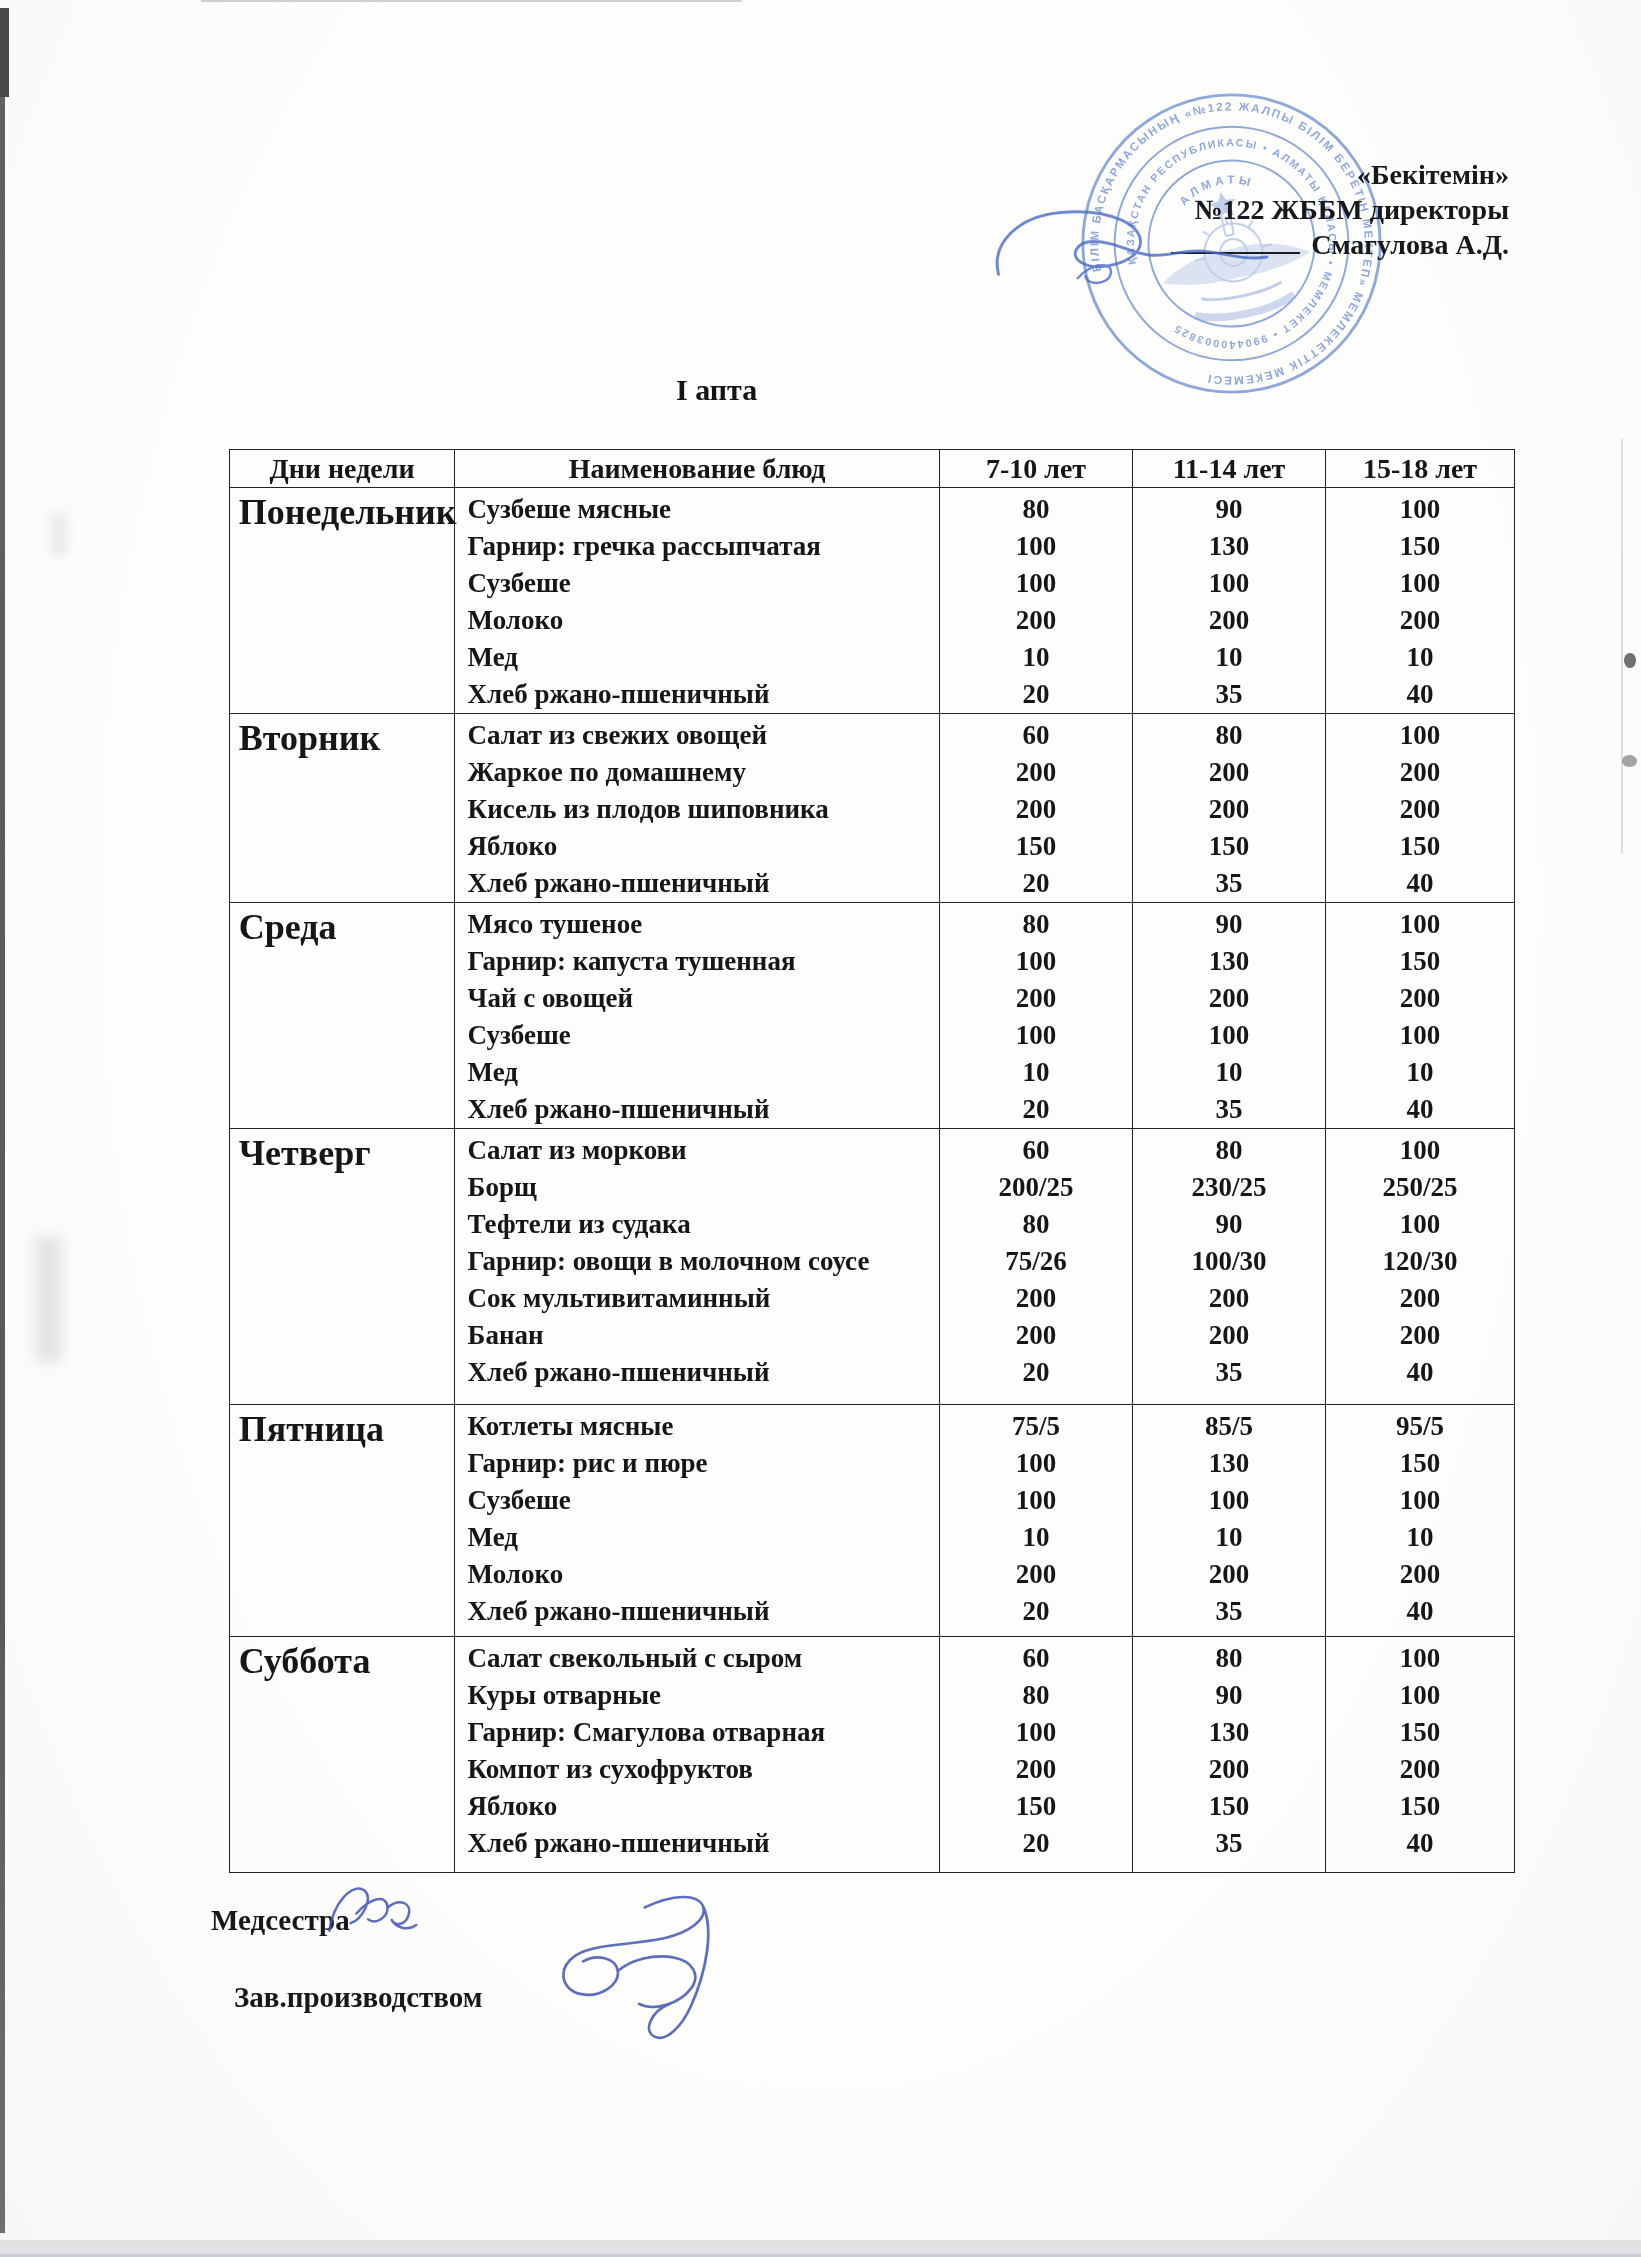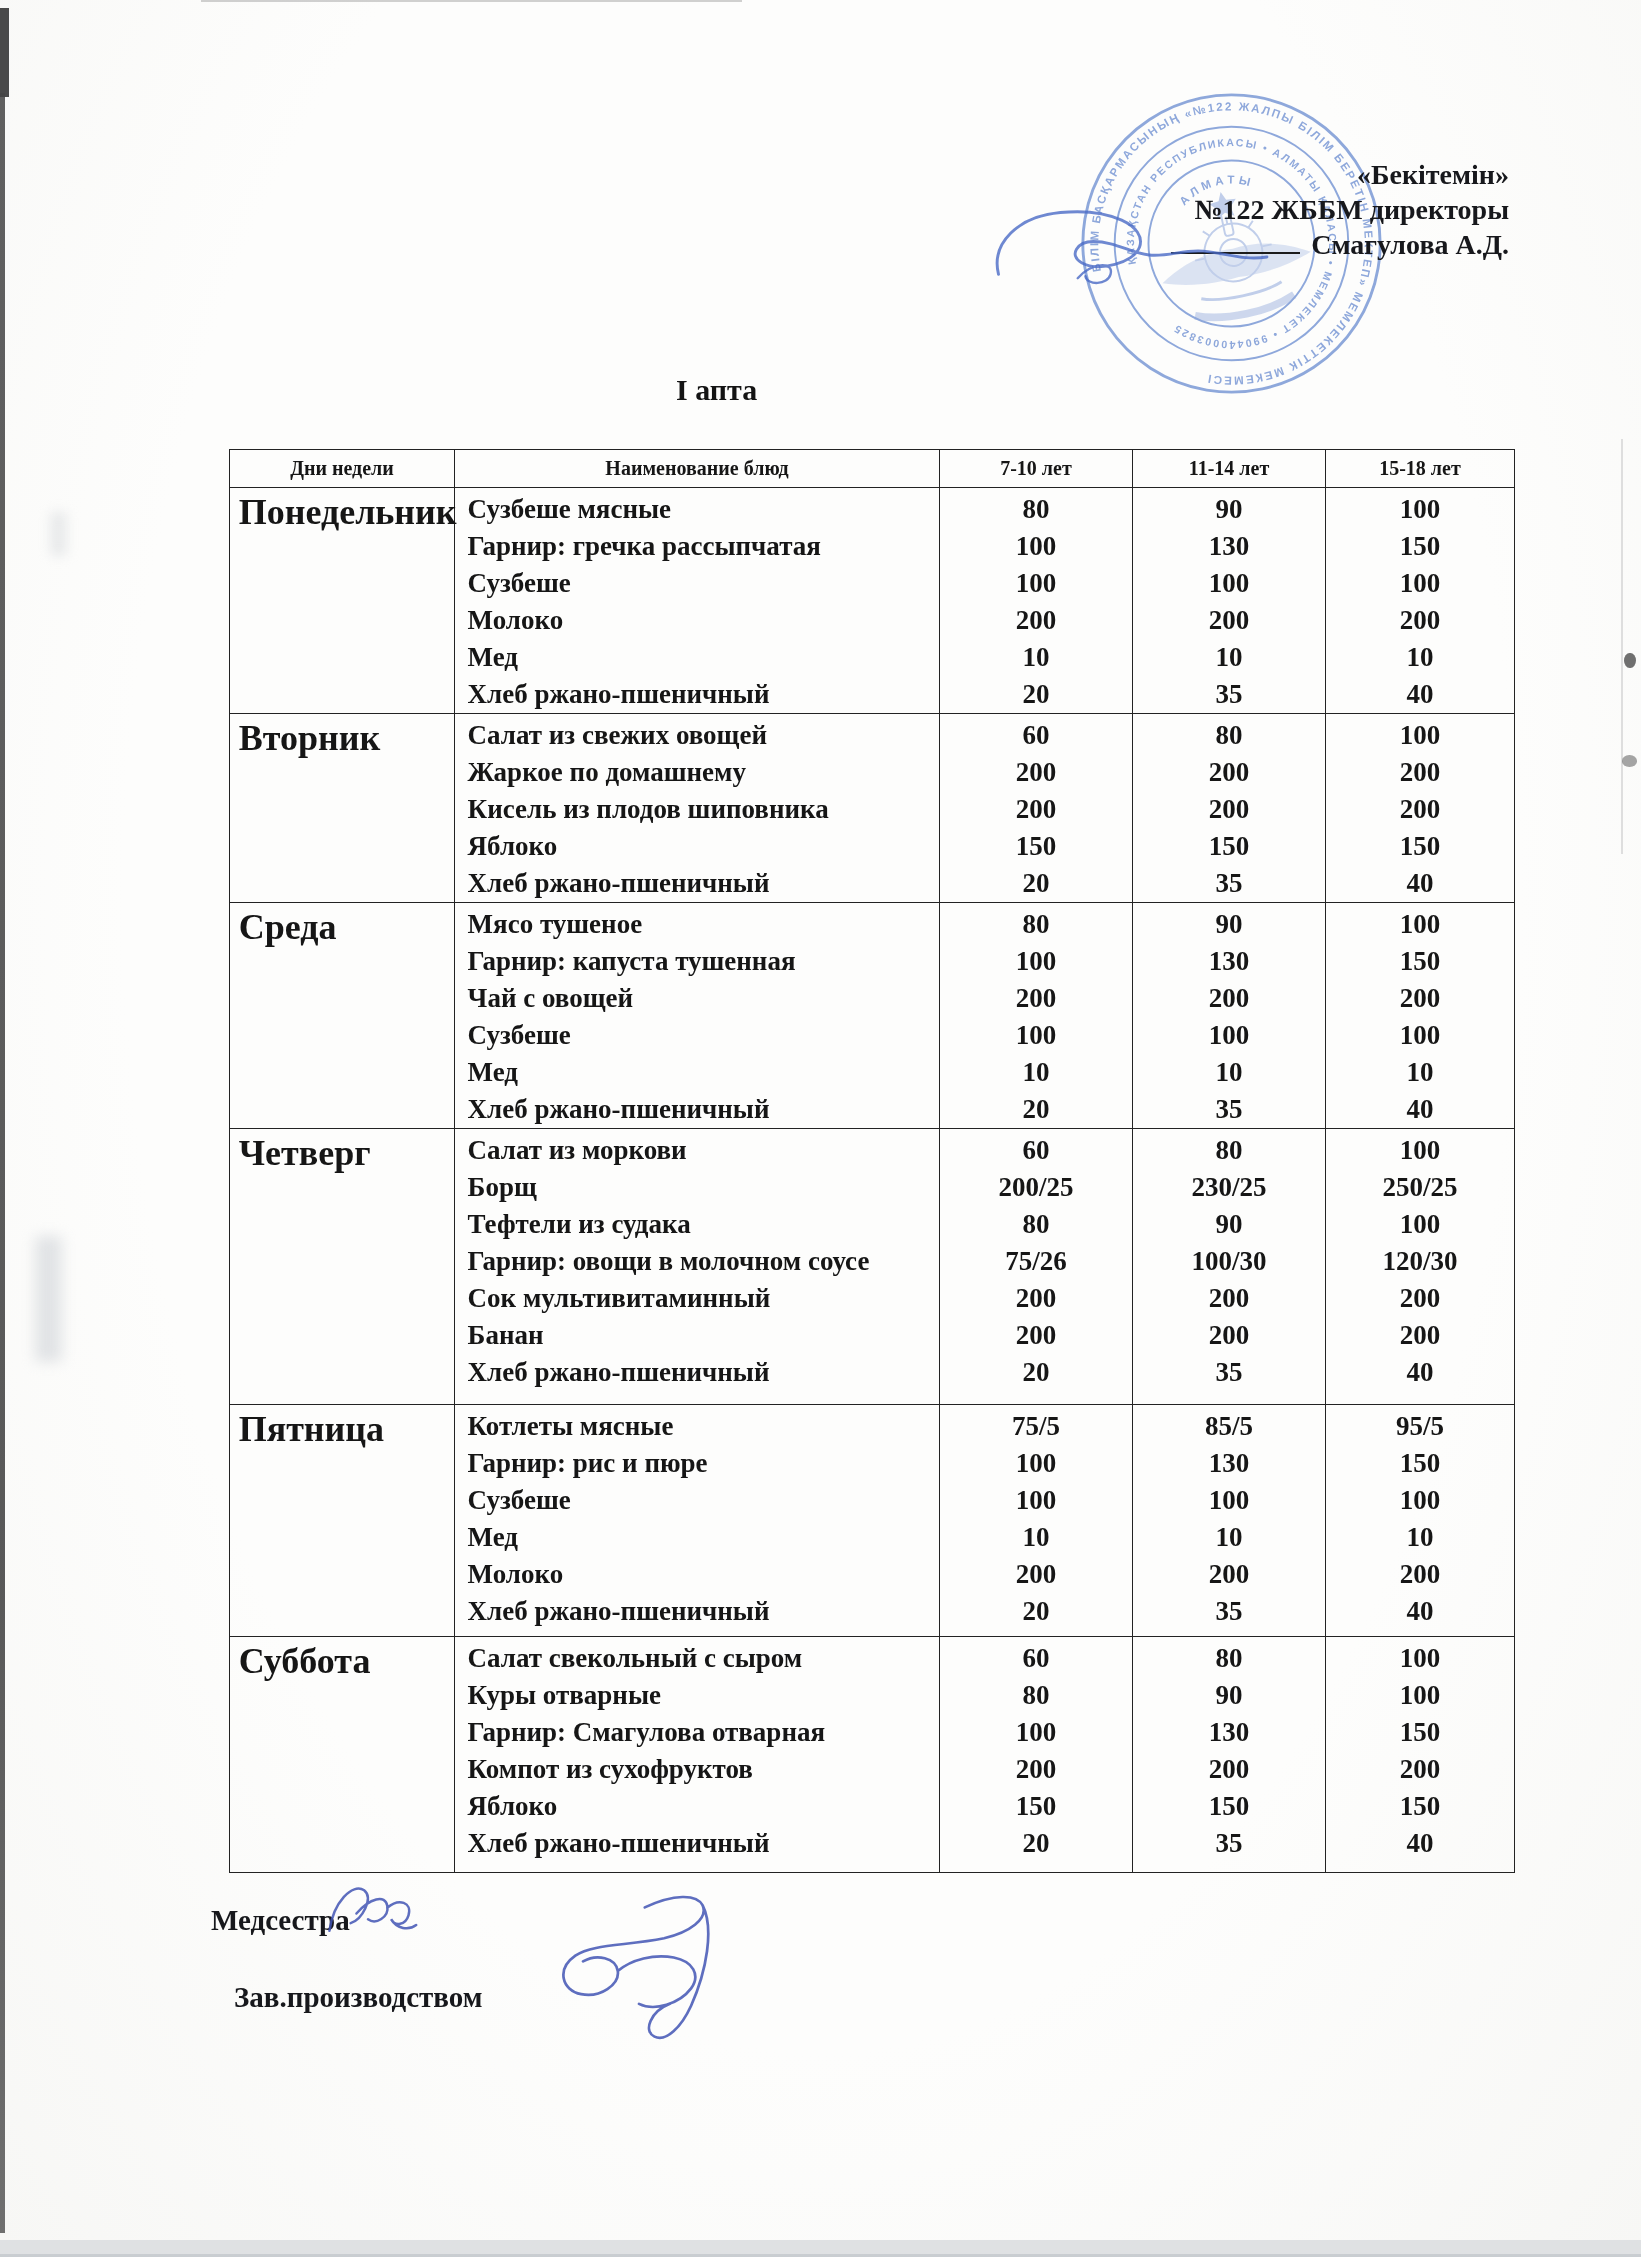--- a/index.html
+++ b/index.html
@@ -29,21 +29,21 @@
   .underline-blank{display:inline-block;width:129px;border-bottom:2.9px solid #1c1c1c;margin-right:11.6px;}
 
   
   .week-title{position:absolute;top:373px;left:676px;width:309px;text-align:left;
     font-size:30px;font-weight:bold;z-index:3;color:#141414;}
 
   
   .menu-table{position:absolute;top:449px;left:229px;width:1285px;z-index:3;
     border-collapse:collapse;table-layout:fixed;font-weight:bold;font-size:27px;color:#161616;}
   .menu-table th,.menu-table td{border:1.9px solid #232323;}
-  .menu-table th{height:37px;font-size:20px;padding:0 3.9px;text-align:center;}
+  .menu-table th{height:37px;font-size:28px;padding:0 3.9px;text-align:center;}
   .menu-table td{vertical-align:top;padding:2.9px 0 0 0;}
   .day-cell{padding-left:8.7px !important;font-size:36px;margin-top:33px;}
   .dish-cell{padding-left:12.6px !important;}
   .line{height:37px;line-height:37px;white-space:nowrap;}
   .qty-cell .line{text-align:center;}
 
   
   .footer-label{position:absolute;font-size:29px;font-weight:bold;z-index:3;color:#17181c;}
   .nurse-label{left:211px;top:1904px;}
   .production-label{left:234px;top:1981px;}

